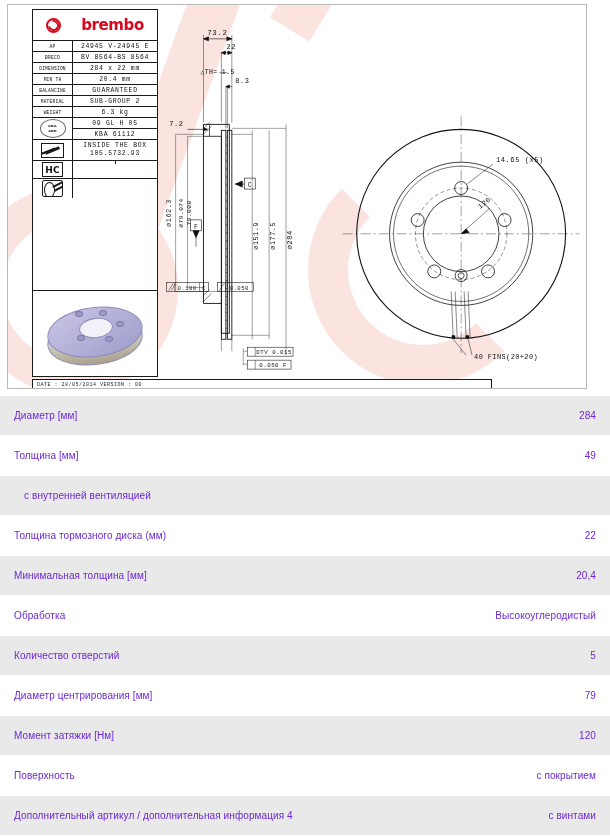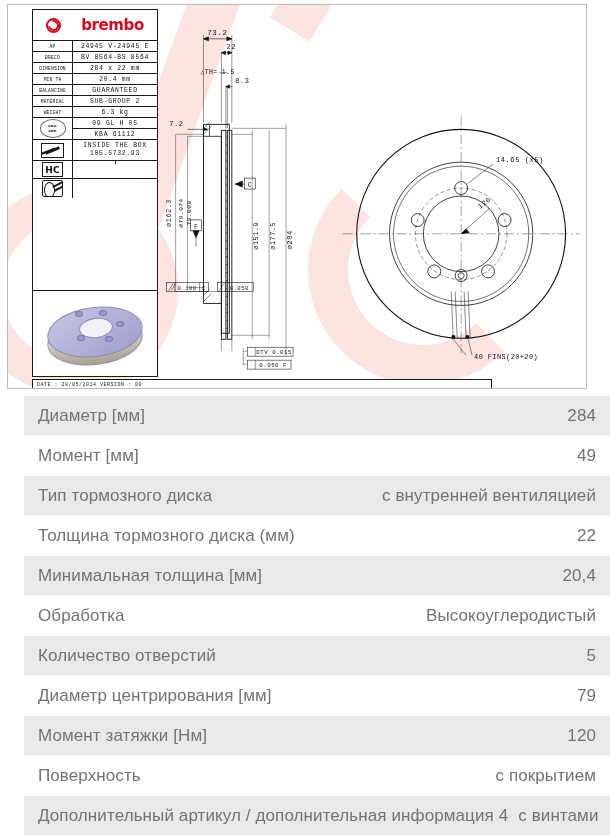--- a/index.html
+++ b/index.html
@@ -197,23 +197,22 @@
   }
 
   
   #drawing{ position:absolute; left:0; top:0; width:100%; height:100%; z-index:4; }
 
   
   #spec-list{ width:610px; }
   .spec-row{
     display:flex; align-items:center; justify-content:space-between;
     height:40px; padding:0 14px;
-    font-size:17px; color:#737373;
+    font-size:10px; color:#6d28d9;
     border-bottom:1px solid #ffffff;
-    margin-left:24px;
   }
   .spec-row.alt{ background:#e9e9e9; }
   .spec-row.plain{ background:#ffffff; }
   .spec-label{ text-align:left; white-space:nowrap; letter-spacing:.1px; }
   .spec-value{ text-align:right; white-space:nowrap; letter-spacing:.1px; padding-left:10px; }
 </style>
 </head>
 <body>
 
 <div id="datasheet">
@@ -487,25 +486,24 @@
   </div>
 </div>
 
 <div id="spec-list">
 
   <div class="spec-row alt">
     <span class="spec-label">Диаметр [мм]</span>
     <span class="spec-value">284</span>
   </div>
   <div class="spec-row plain">
-    <span class="spec-label">Момент [мм]</span>
+    <span class="spec-label">Толщина [мм]</span>
     <span class="spec-value">49</span>
   </div>
   <div class="spec-row alt">
-    <span class="spec-label">Тип тормозного диска</span>
     <span class="spec-value">с внутренней вентиляцией</span>
   </div>
   <div class="spec-row plain">
     <span class="spec-label">Толщина тормозного диска (мм)</span>
     <span class="spec-value">22</span>
   </div>
   <div class="spec-row alt">
     <span class="spec-label">Минимальная толщина [мм]</span>
     <span class="spec-value">20,4</span>
   </div>

